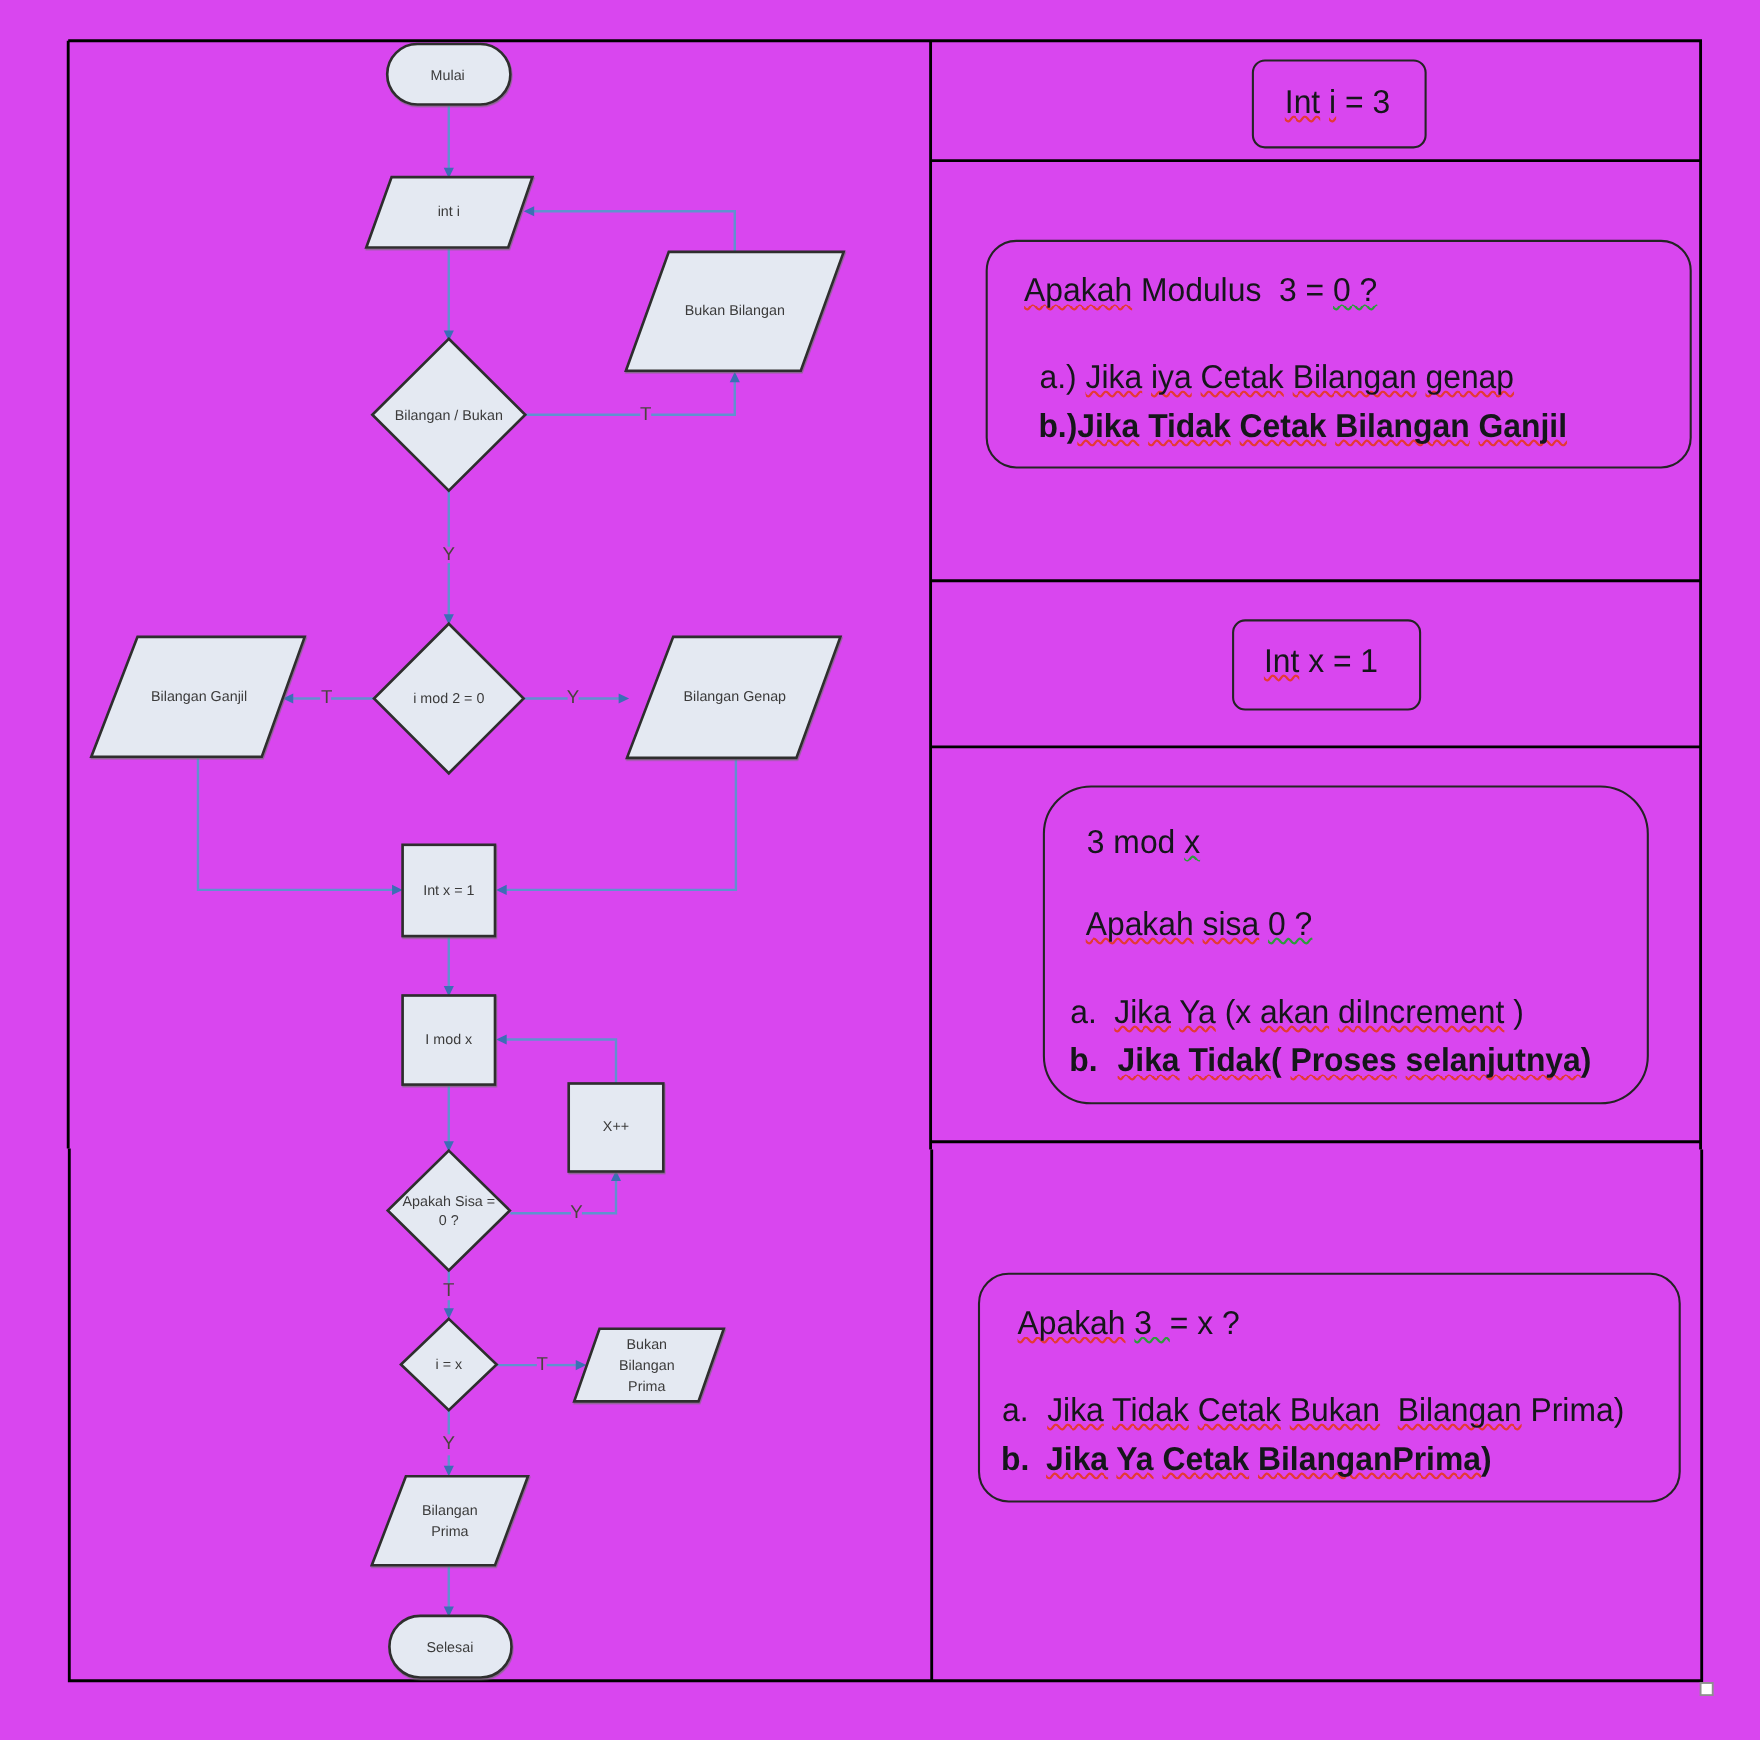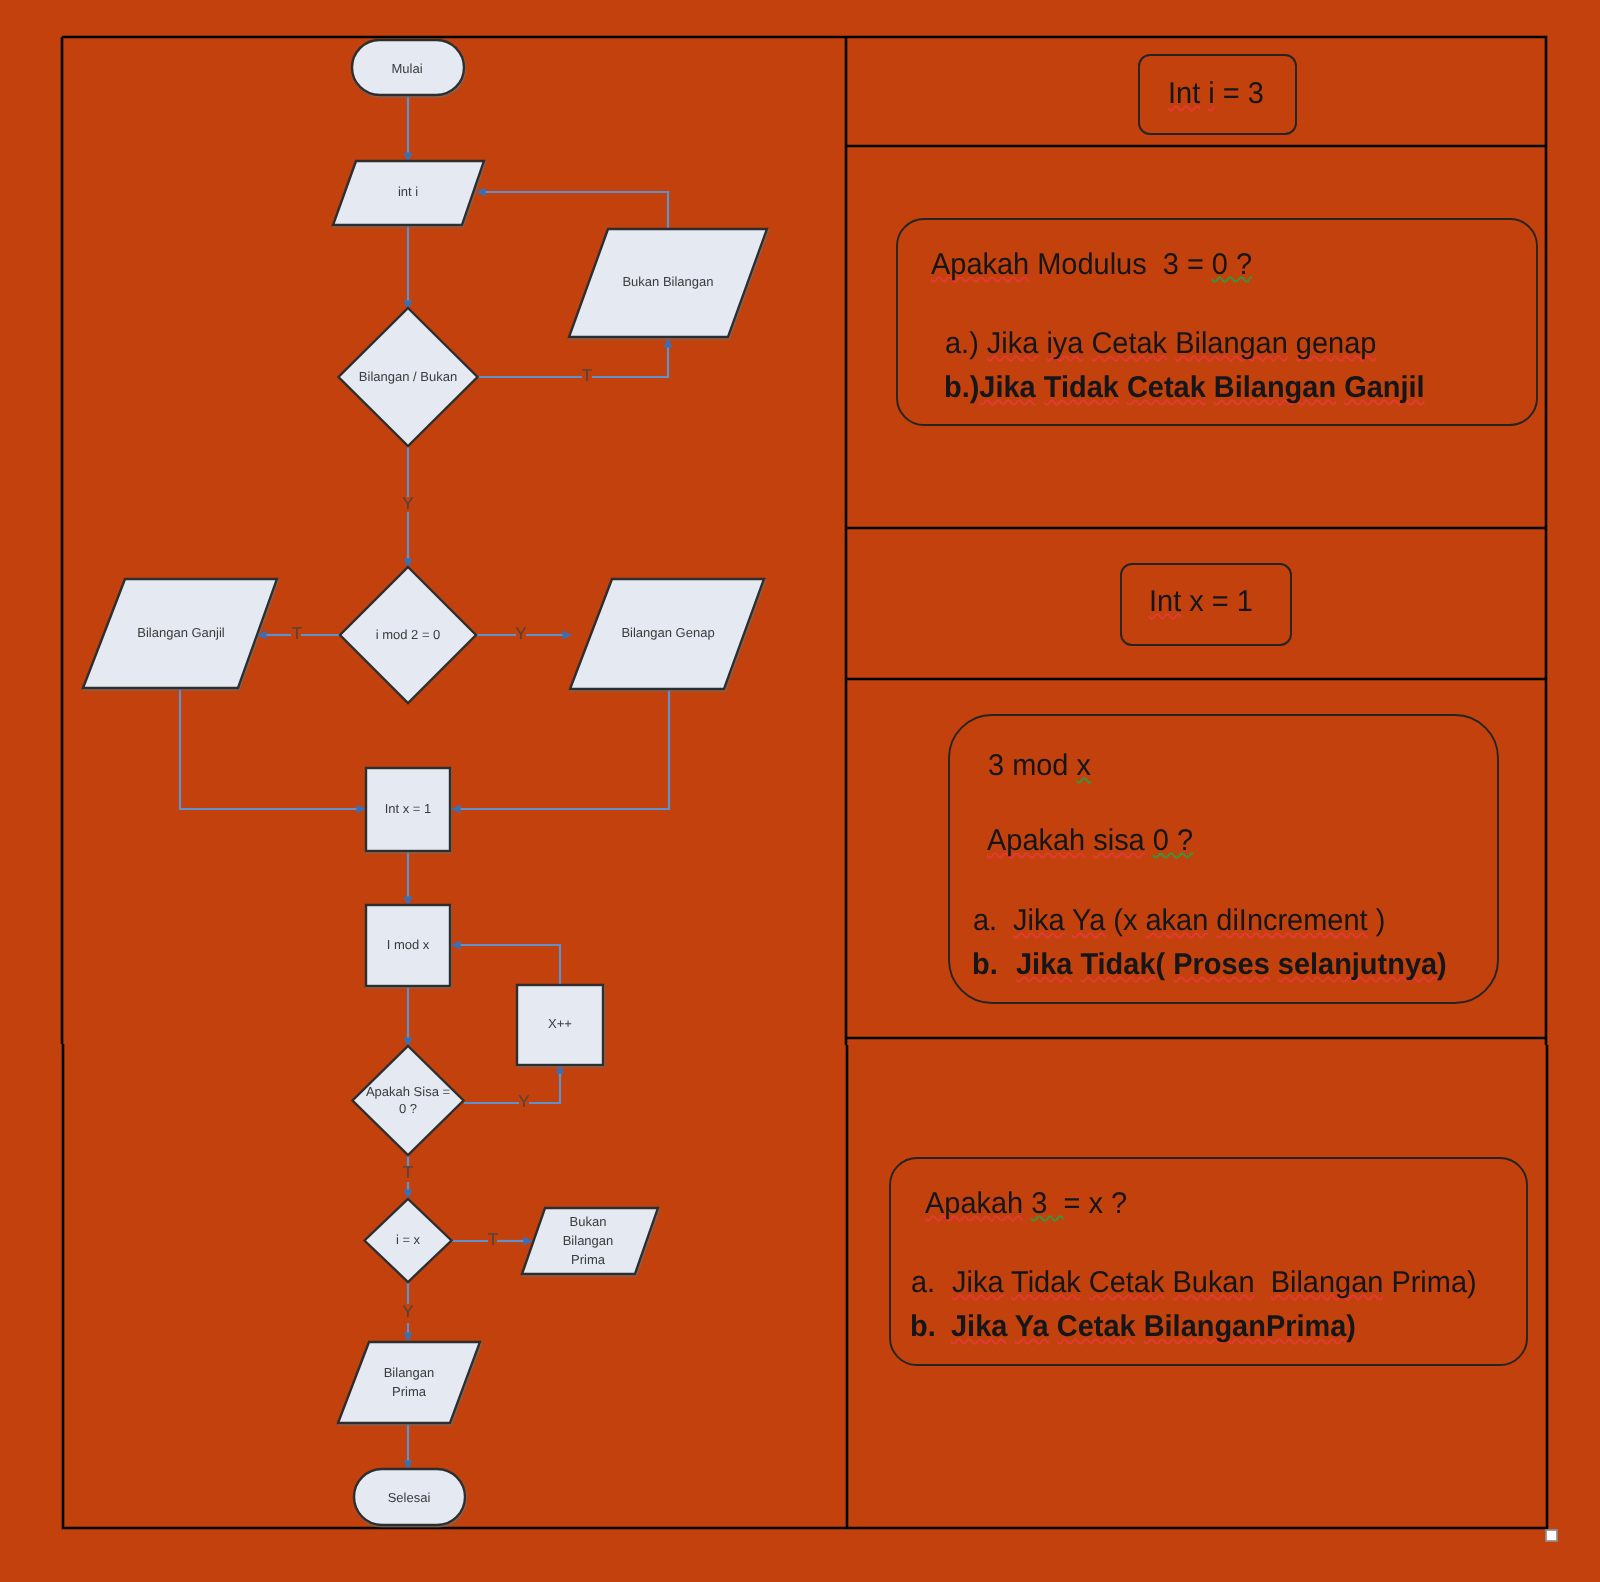--- a/index.html
+++ b/index.html
@@ -1,20 +1,20 @@
 <!DOCTYPE html>
 <html><head>
 <meta charset="utf-8">
 <title>Flowchart</title>
 <style>
   html,body{margin:0;padding:0;background:#ffffff;}
   body{width:1600px;height:1582px;overflow:hidden;
        font-family:"Liberation Sans", sans-serif;-webkit-font-smoothing:antialiased;
        text-rendering:geometricPrecision;}
-  #page{position:relative;width:1600px;height:1582px;background:#c2410c;}
+  #page{position:relative;width:1600px;height:1582px;background:#d946ef;}
   svg.layer{position:absolute;left:0;top:0;width:1600px;height:1582px;display:block;}
   .shp{fill:#e4e9f2;stroke:#2e2e2e;stroke-width:2.4;}
   .conn{fill:none;stroke:#6091cf;stroke-width:2.2;}
   .connhead{fill:#3b6fb5;stroke:none;}
   .nlabel{font-family:"Liberation Sans",sans-serif;font-size:13px;fill:#3b3b3b;
           text-anchor:middle;dominant-baseline:middle;}
   .elabel{font-family:"Liberation Sans",sans-serif;font-size:17px;fill:#49453d;
           text-anchor:middle;dominant-baseline:middle;}
   .tbl{fill:none;stroke:#000;stroke-width:2.6;}
   .rbox{fill:none;stroke:#242424;stroke-width:1.9;}

